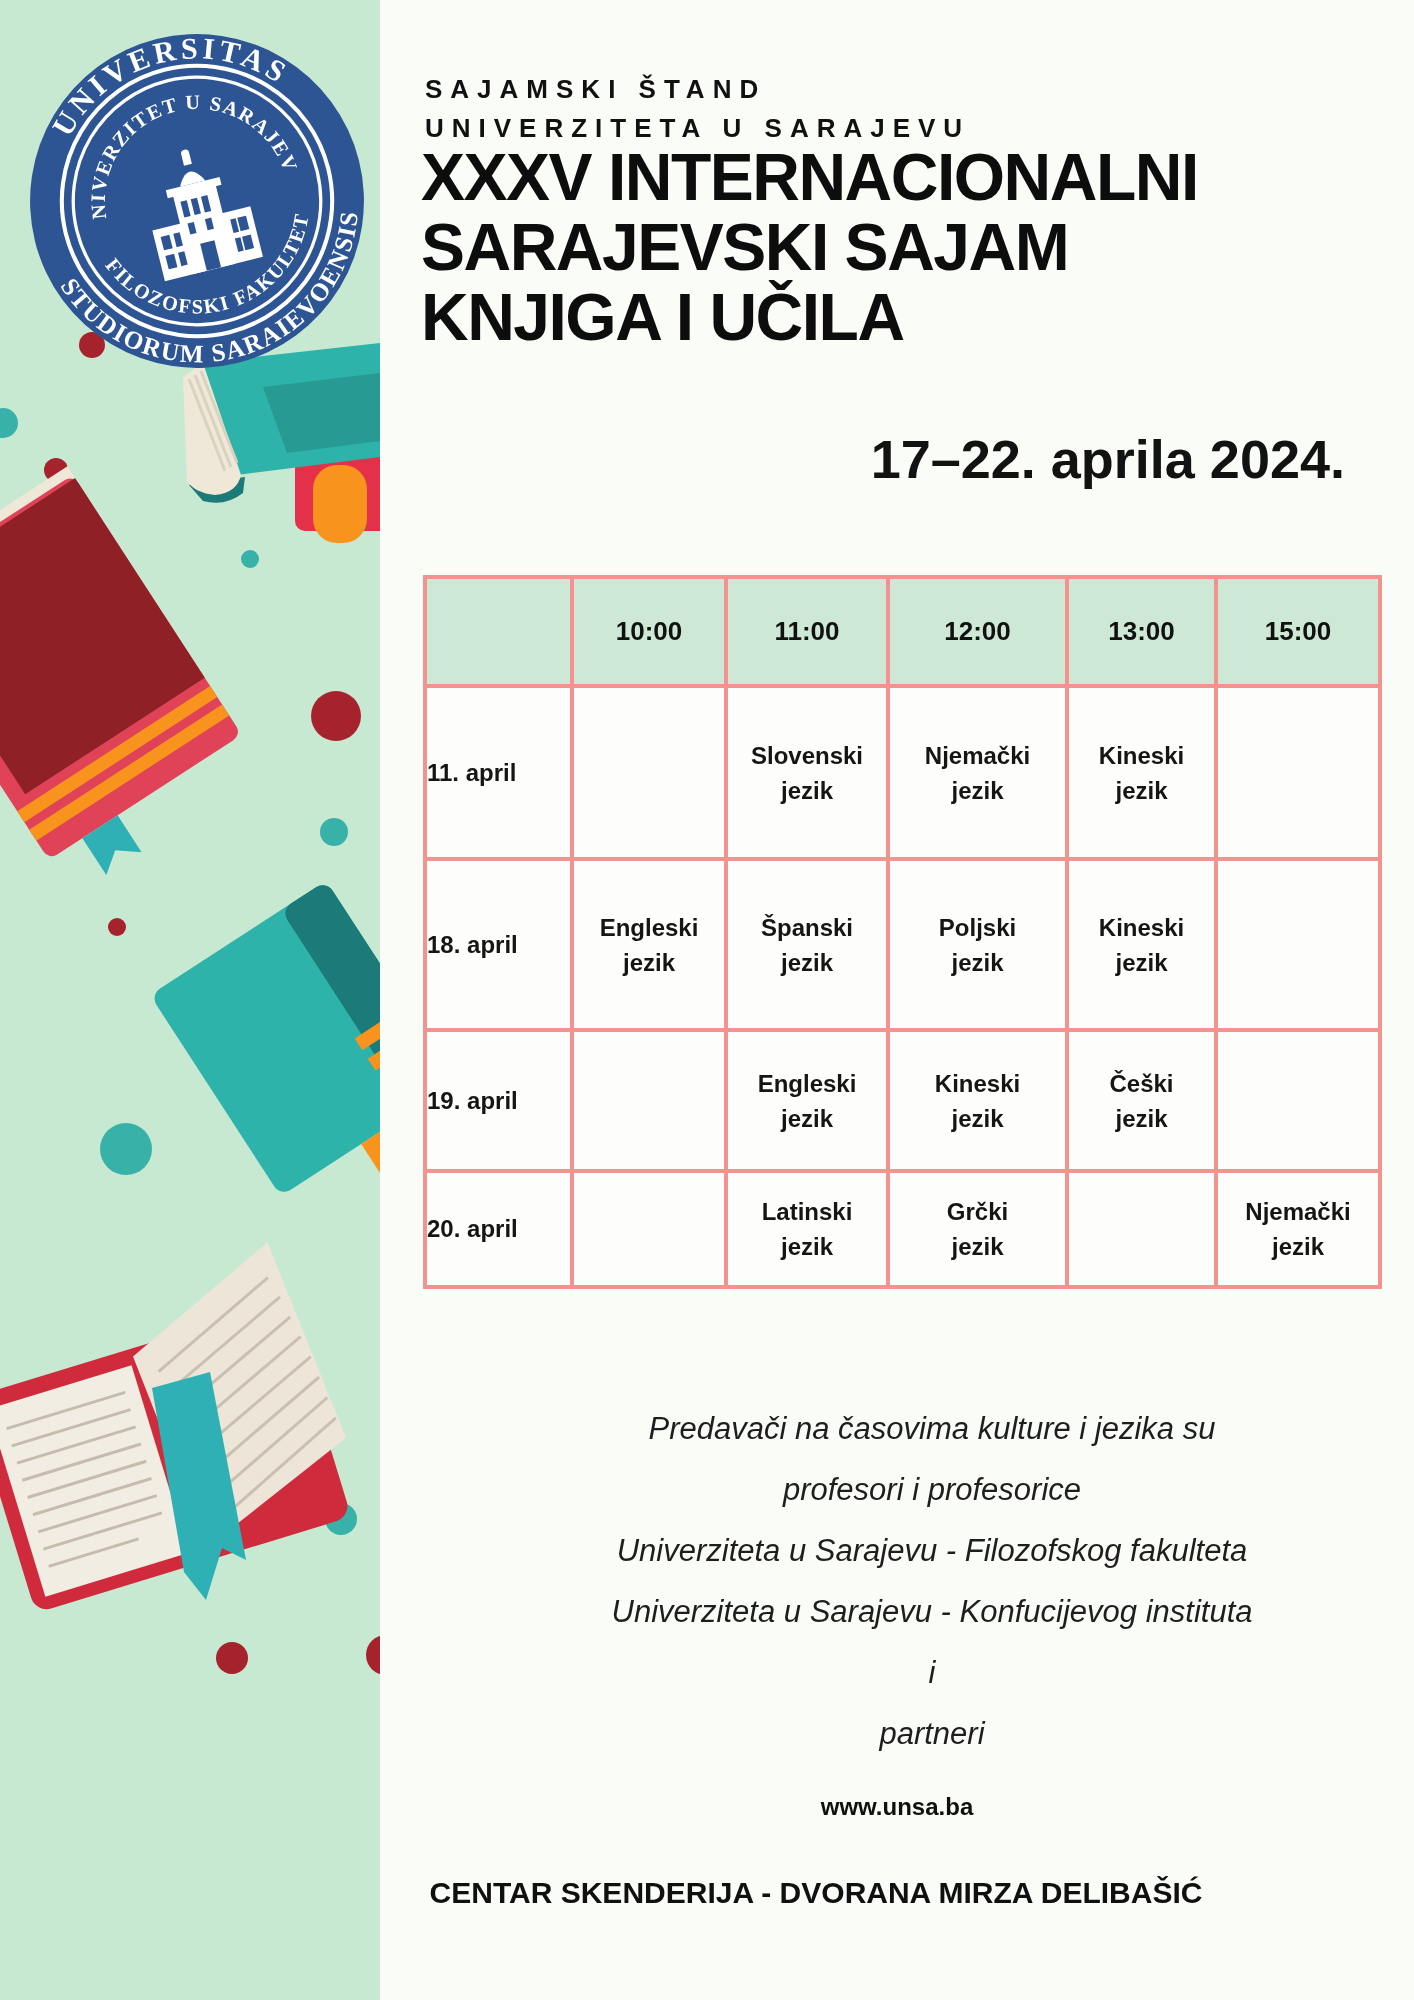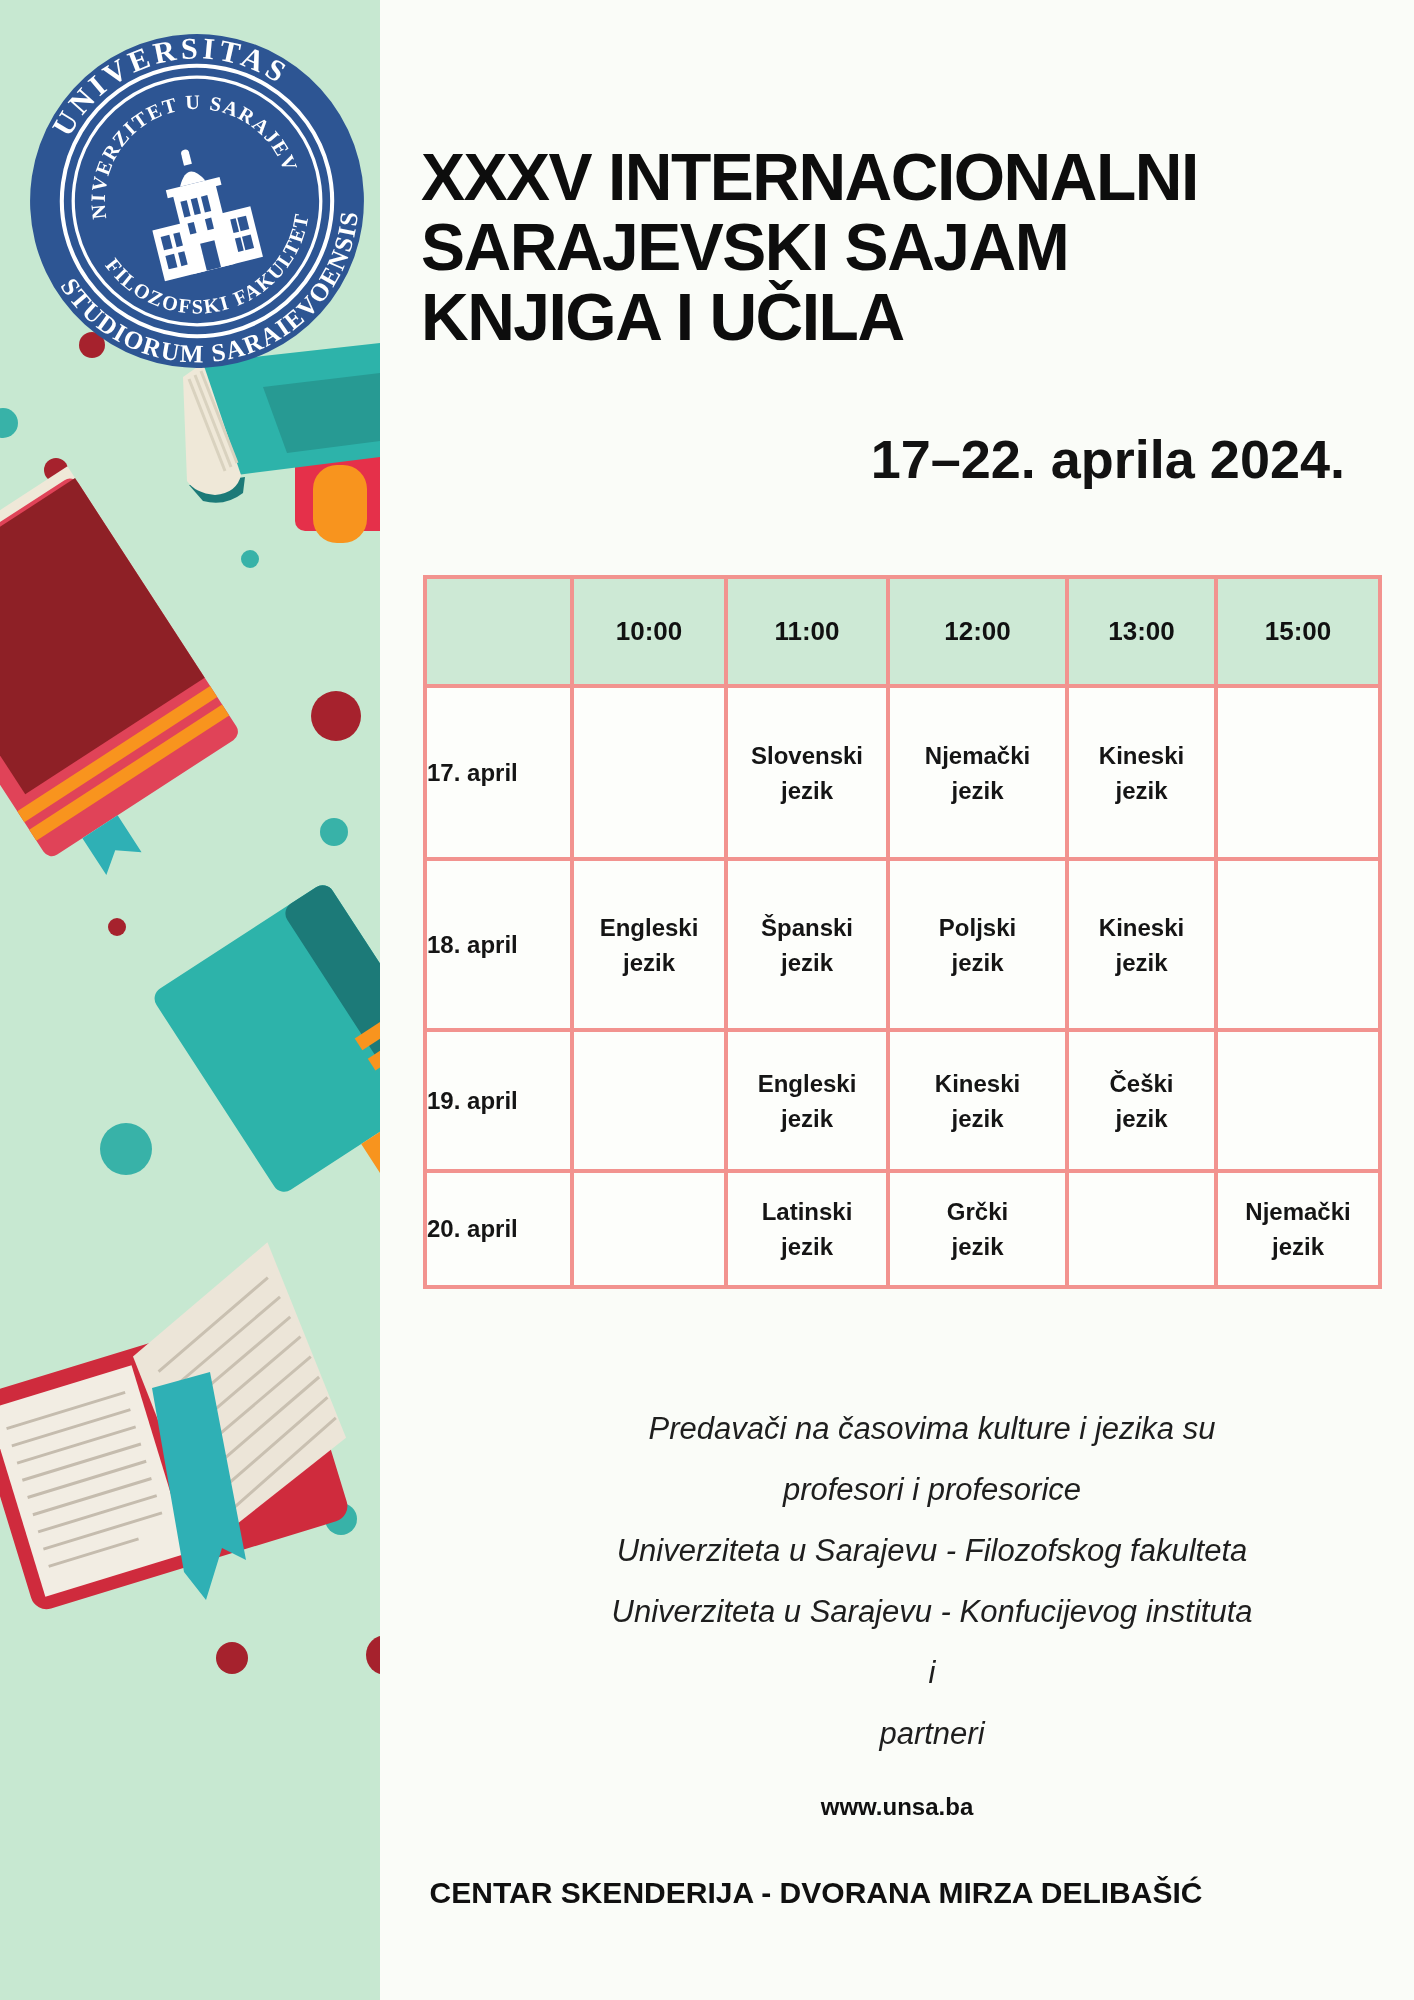--- a/index.html
+++ b/index.html
@@ -144,20 +144,24 @@
               <rect x="216" y="206" width="8" height="20"></rect>
             <rect x="192" y="234" width="8" height="14"></rect>
               <rect x="214" y="234" width="8" height="14"></rect>
             <rect x="201" y="262" width="18" height="34"></rect>
           </g>
         </g>
       </g>
     </svg>
   </aside>
 
+  <div class="kicker">
+    <div>SAJAMSKI ŠTAND</div>
+    <div>UNIVERZITETA U SARAJEVU</div>
+  </div>
 
   <h1 class="title">
     <div>XXXV INTERNACIONALNI</div>
     <div>SARAJEVSKI SAJAM</div>
     <div>KNJIGA I UČILA</div>
   </h1>
 
   <div class="date-range">17–22. aprila 2024.</div>
 
   <table class="schedule">
@@ -172,21 +176,21 @@
     <tbody>
       <tr>
         <th></th>
         <th>10:00</th>
         <th>11:00</th>
         <th>12:00</th>
         <th>13:00</th>
         <th>15:00</th>
       </tr>
       <tr class="r1">
-        <td class="date-cell">17. april</td>
+        <td class="date-cell">11. april</td>
         <td class="lang-cell"></td>
         <td class="lang-cell">Slovenski
 jezik</td>
         <td class="lang-cell">Njemački
 jezik</td>
         <td class="lang-cell">Kineski
 jezik</td>
         <td class="lang-cell"></td>
       </tr>
       <tr class="r2">

